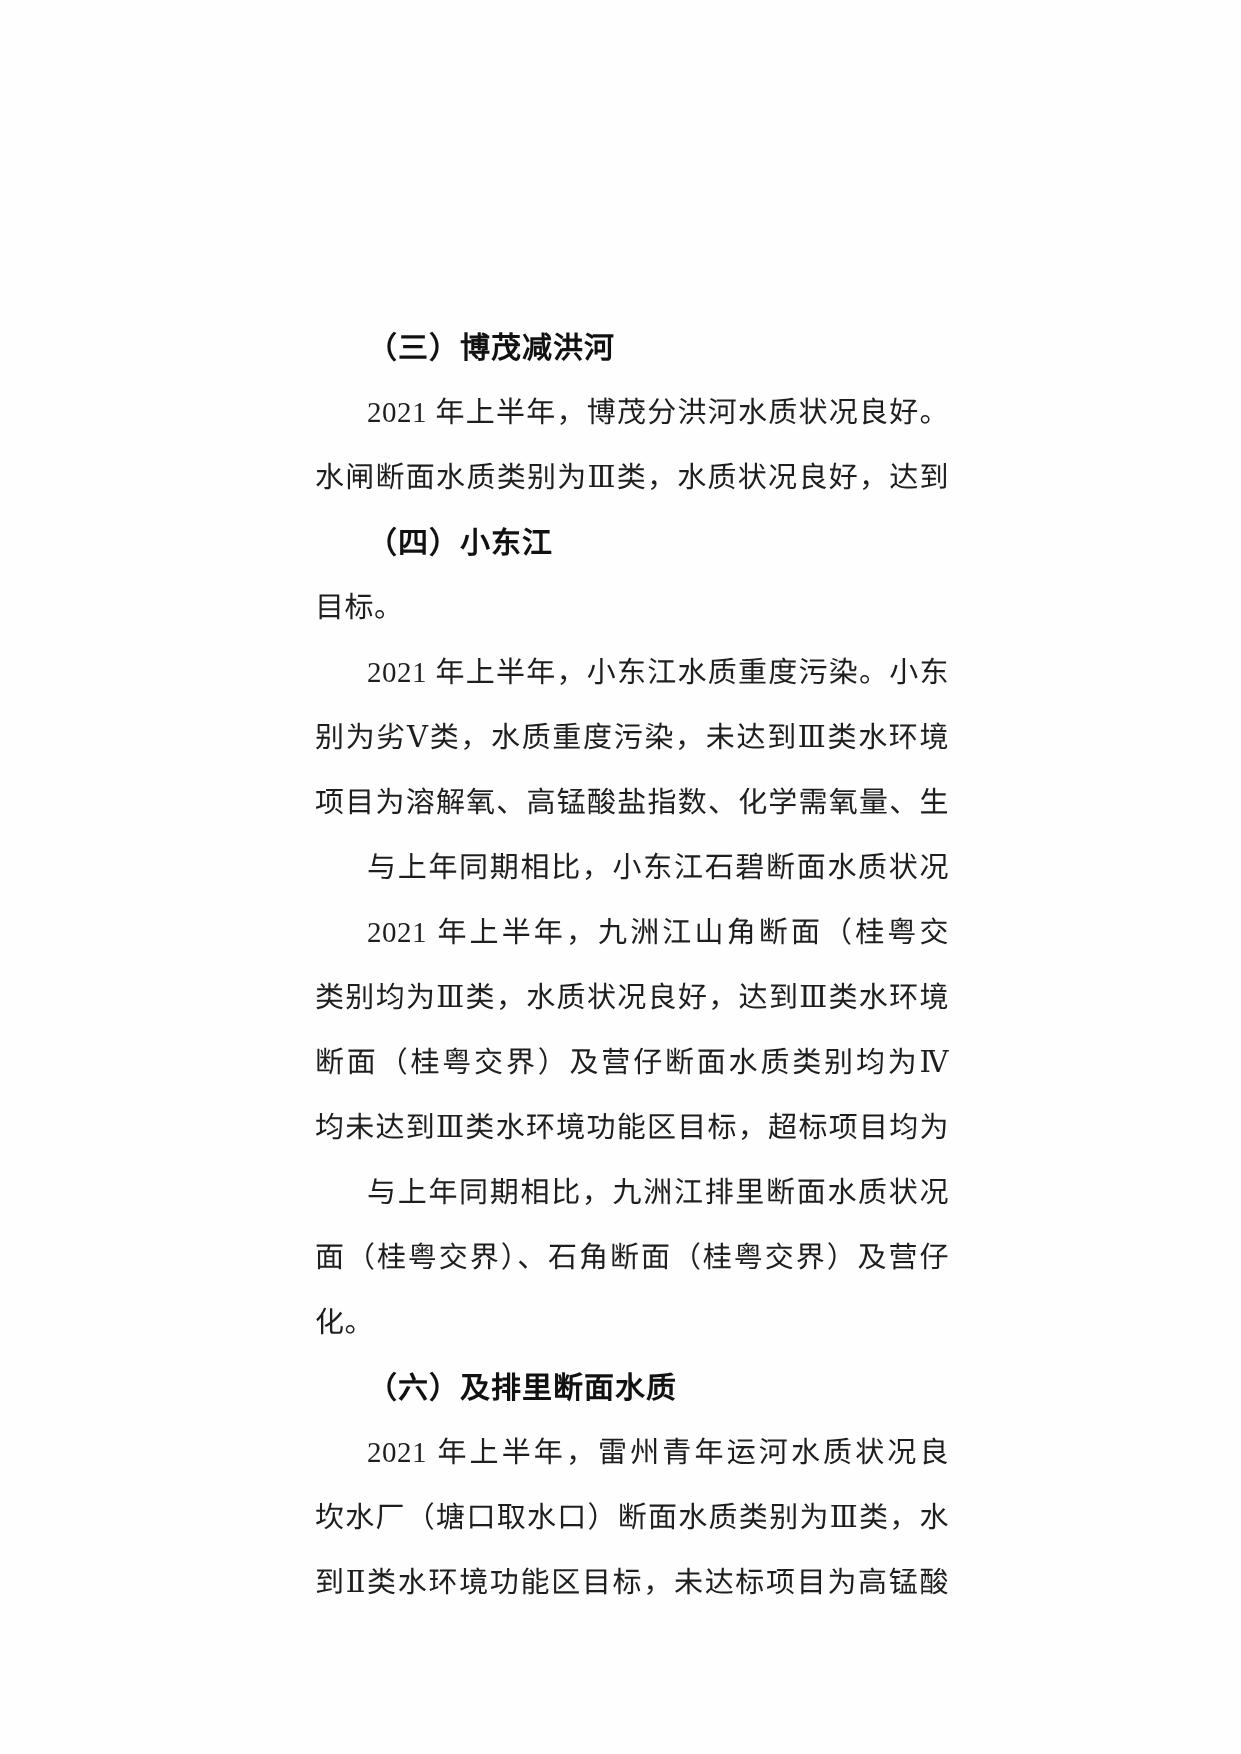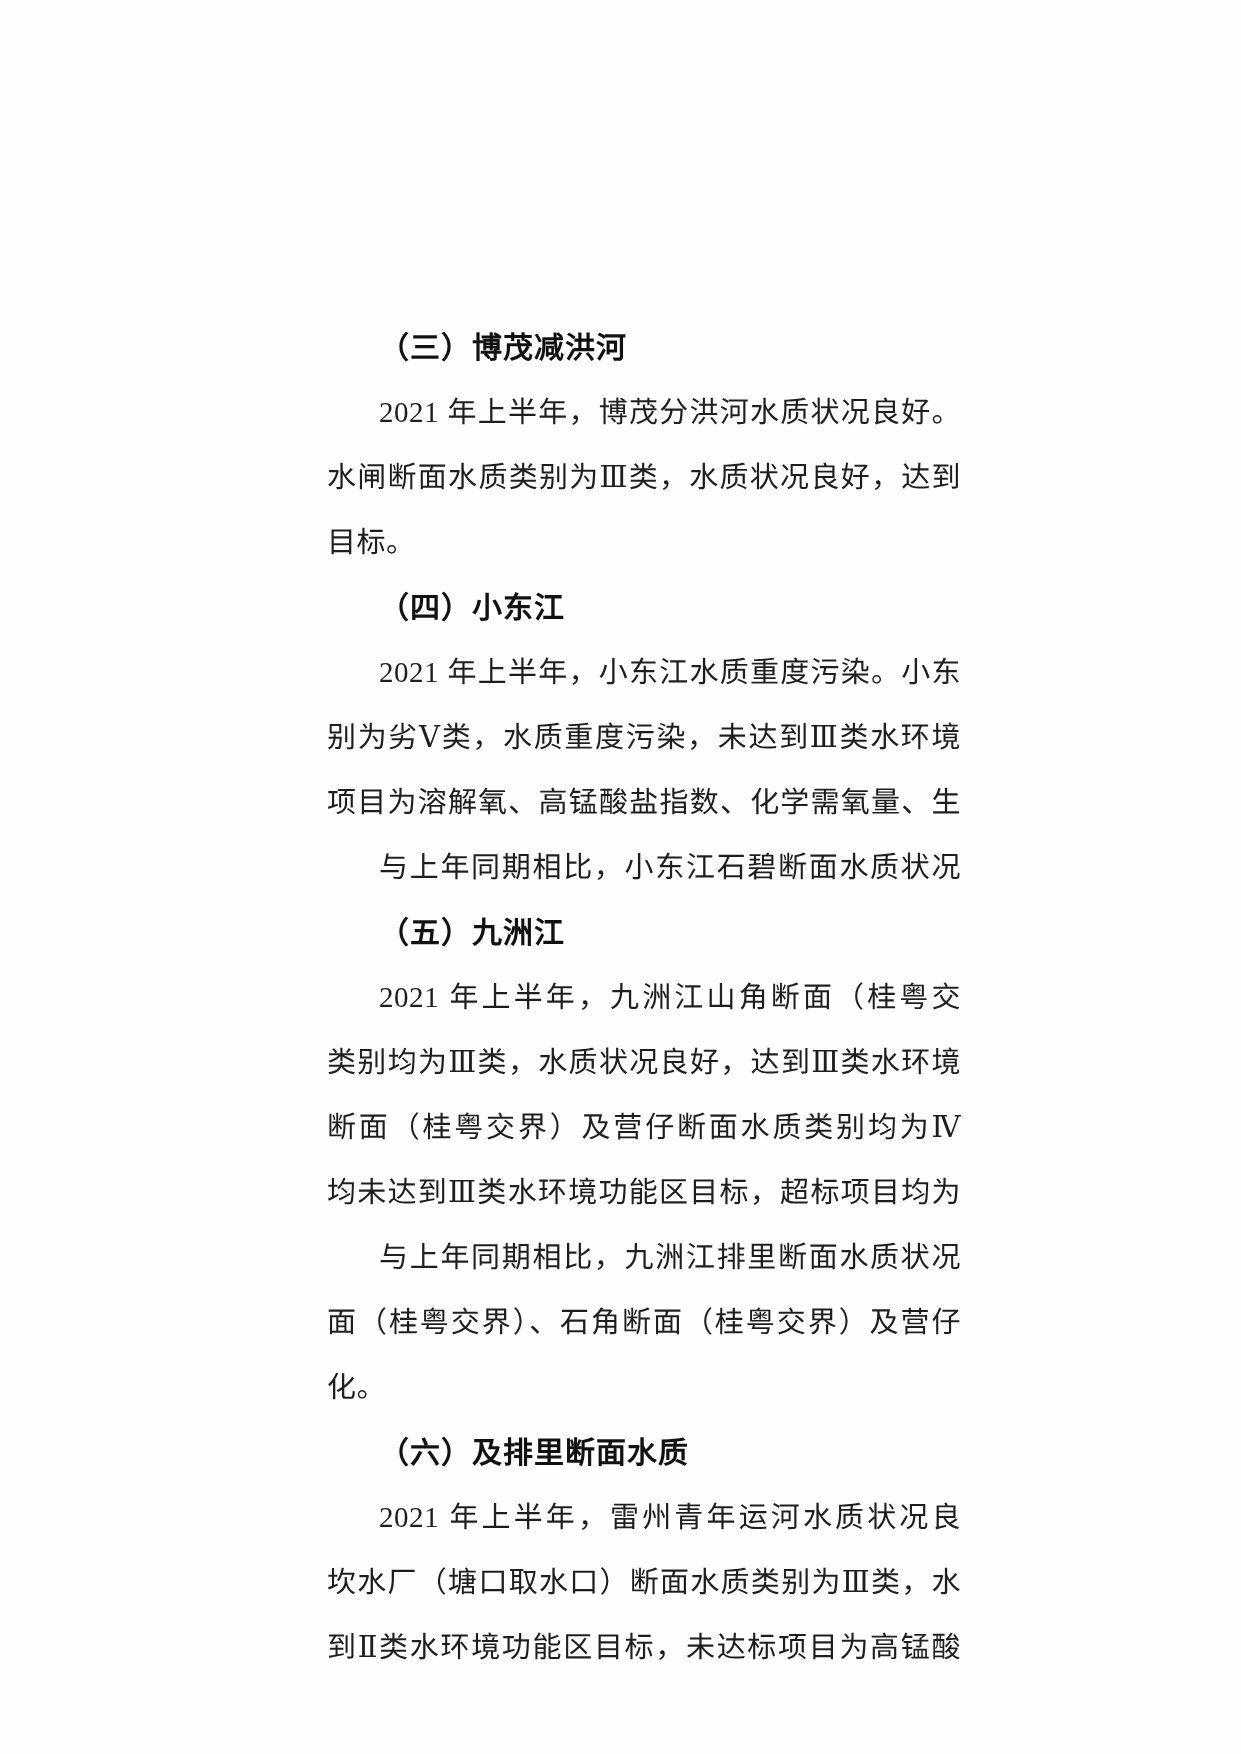--- a/index.html
+++ b/index.html
@@ -13,21 +13,21 @@
     overflow: hidden;
     background: #ffffff;
   }
   .page {
     position: absolute;
     inset: 0;
     background: #fefefe;
   }
   .content {
     position: absolute;
-    left: 327px;
+    left: 315px;
     top: 315px;
     width: 634px;
   }
   .line {
     height: 65px;
     line-height: 65px;
     font-size: 29px;
     color: #1e1e1e;
     font-family: "Liberation Serif", "DejaVu Serif", serif;
     text-align: justify;
@@ -52,27 +52,26 @@
   }
 </style>
 </head>
 <body>
 
 <div class="page">
   <div class="content">
       <div class="line heading">（三）博茂减洪河</div>
       <div class="line first">2021 年上半年，博茂分洪河水质状况良好。博茂分洪河黄竹尾</div>
       <div class="line">水闸断面水质类别为Ⅲ类，水质状况良好，达到Ⅲ类水环境功能区</div>
+      <div class="line heading">（四）小东江</div>
       <div class="line para-end">目标。</div>
-      <div class="line heading">（四）小东江</div>
       <div class="line first">2021 年上半年，小东江水质重度污染。小东江石碧断面水质类</div>
       <div class="line">别为劣Ⅴ类，水质重度污染，未达到Ⅲ类水环境功能区目标，超标</div>
       <div class="line">项目为溶解氧、高锰酸盐指数、化学需氧量、生化需氧量、 氨氮、</div>
       <div class="line first para-end">与上年同期相比，小东江石碧断面水质状况明显下降。</div>
-      <div class="line heading">（五）九洲江</div>
       <div class="line first">2021 年上半年，九洲江山角断面（桂粤交界）及排里断面水质</div>
       <div class="line">类别均为Ⅲ类，水质状况良好，达到Ⅲ类水环境功能区目标；石角</div>
       <div class="line">断面（桂粤交界）及营仔断面水质类别均为Ⅳ类，水质均轻度污染，</div>
       <div class="line para-end">均未达到Ⅲ类水环境功能区目标，超标项目均为化学需氧量。</div>
       <div class="line first">与上年同期相比，九洲江排里断面水质状况有所好转，山角断</div>
       <div class="line">面（桂粤交界）、石角断面（桂粤交界）及营仔断面水质均无明显变</div>
       <div class="line para-end">化。</div>
       <div class="line heading">（六）及排里断面水质</div>
       <div class="line first">2021 年上半年，雷州青年运河水质状况良好。雷州青年运河赤</div>
       <div class="line">坎水厂（塘口取水口）断面水质类别为Ⅲ类，水质状况良好，未达</div>

